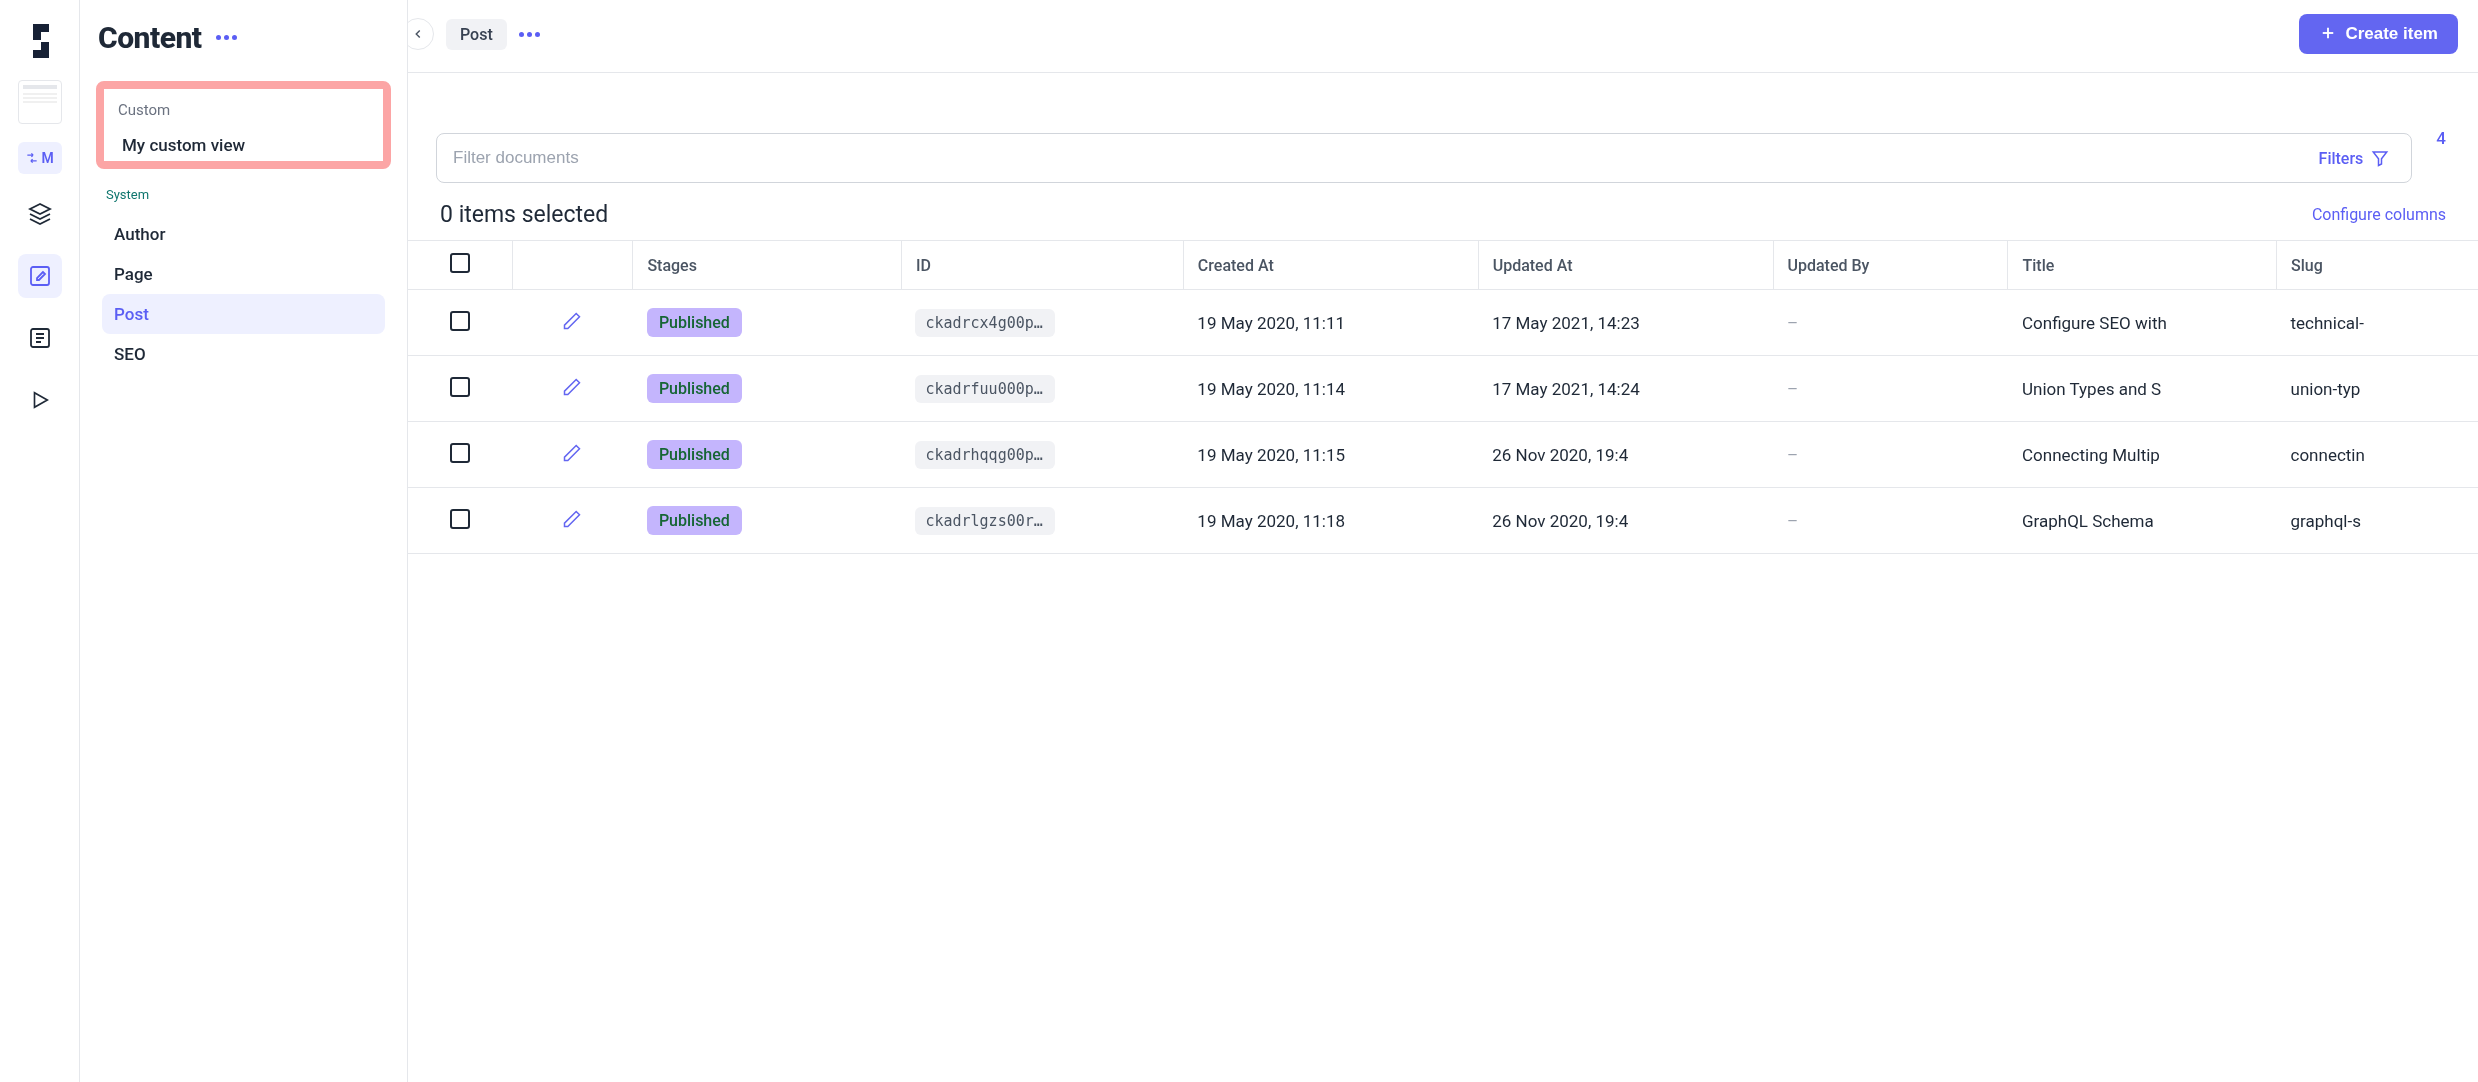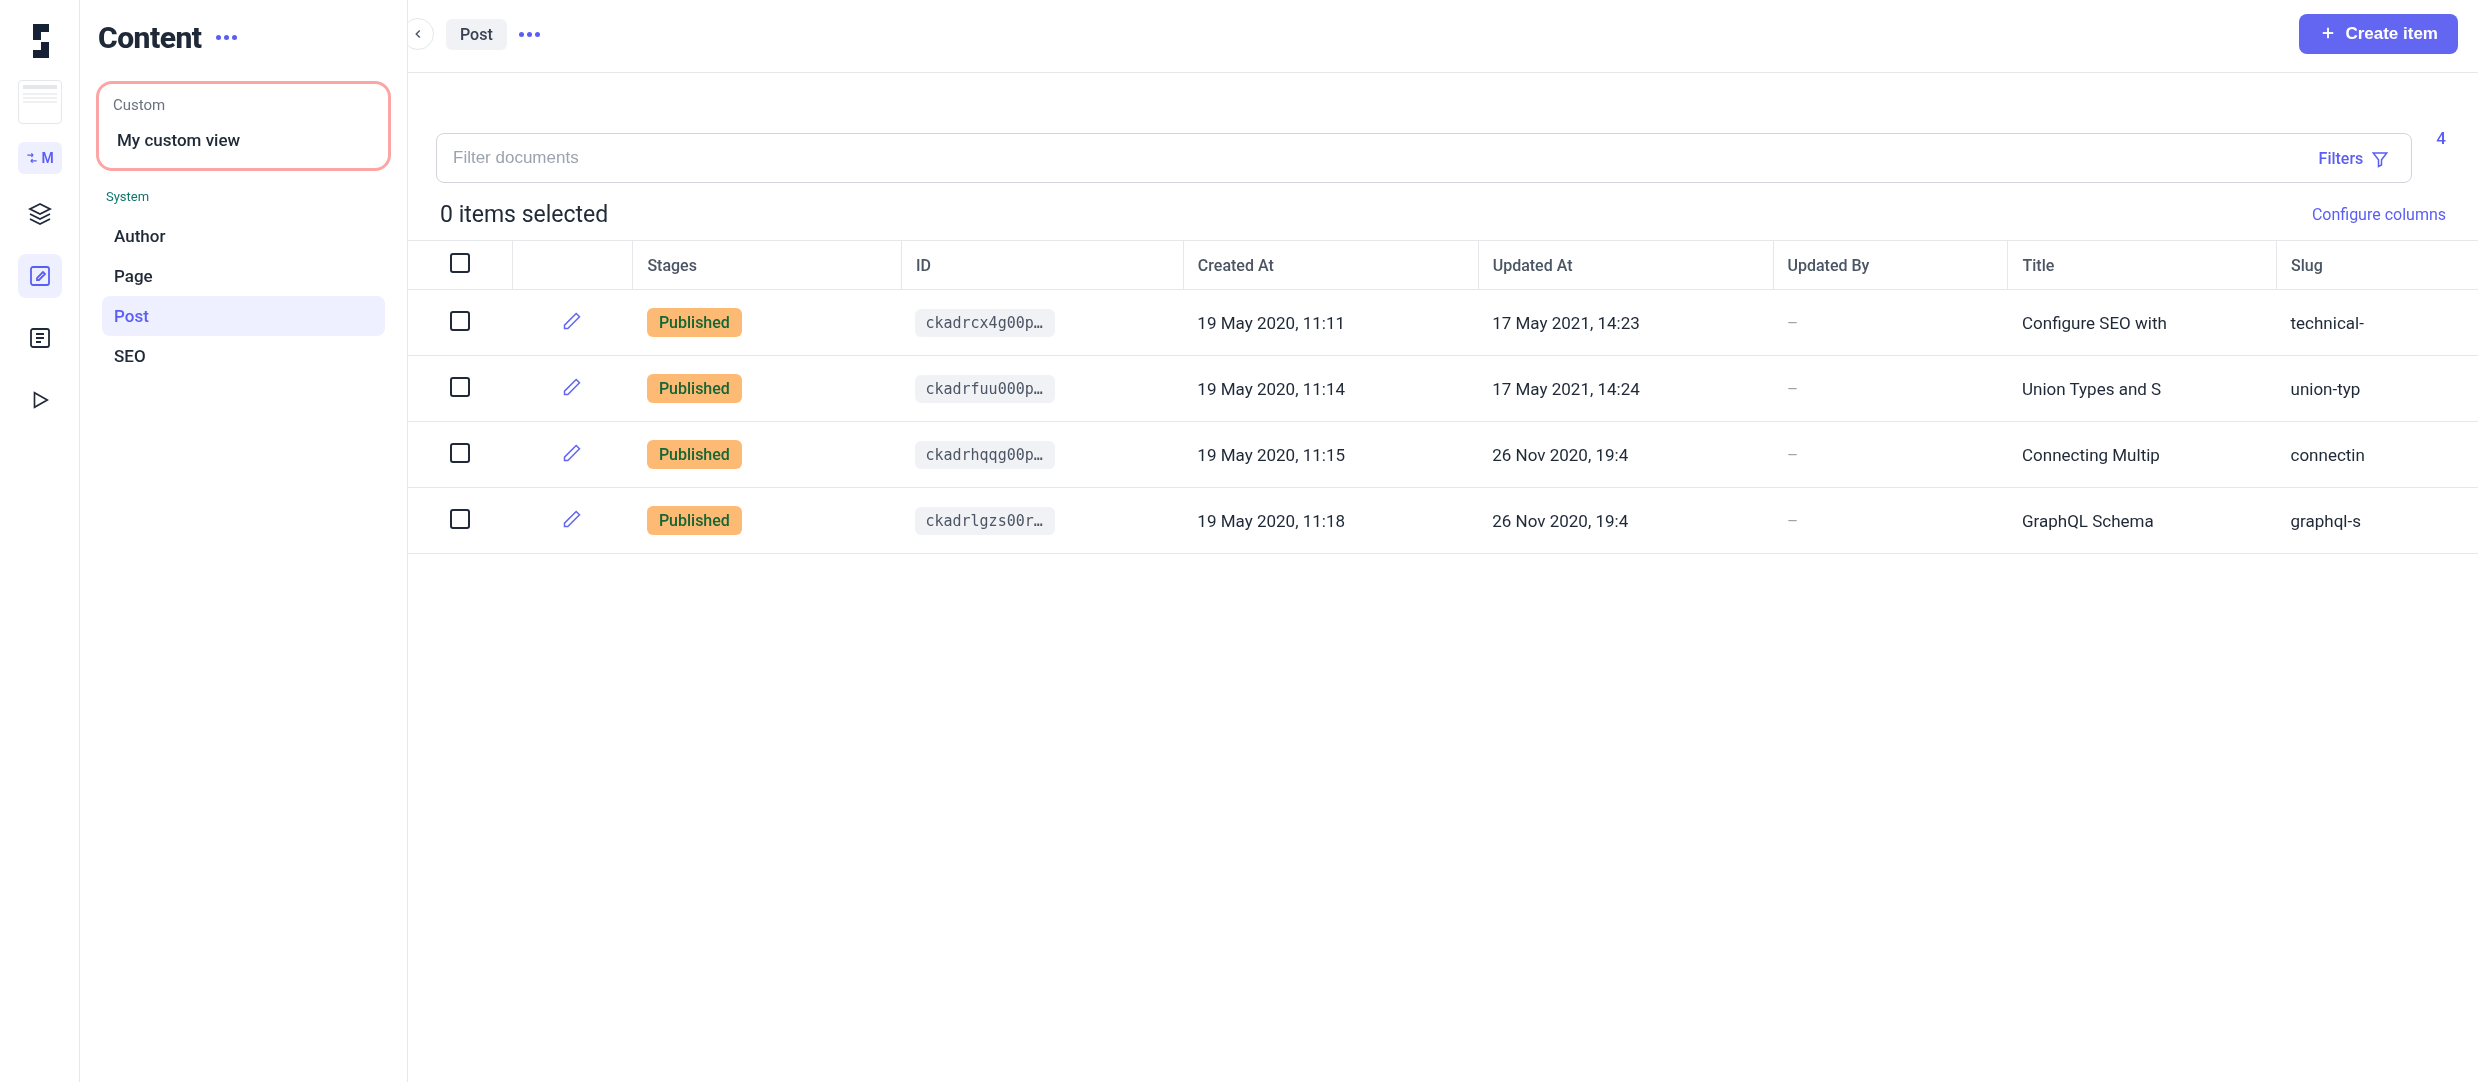--- a/index.html
+++ b/index.html
@@ -11,59 +11,59 @@
 .rail-item.active { background: #eef0ff; color: #5b5ef4; }
 .mini-preview { width: 44px; height: 44px; border: 1px solid #e5e7eb; border-radius: 4px; background: #fff; position: relative; overflow: hidden; }
 .mini-preview::before { content: ""; position: absolute; top: 4px; left: 4px; right: 4px; height: 4px; background: #e5e7eb; }
 .mini-preview::after { content: ""; position: absolute; top: 12px; left: 4px; right: 4px; height: 2px; background: #f0f0f0; box-shadow: 0 4px 0 #f0f0f0, 0 8px 0 #f0f0f0; }
 .rail-badge { width: 44px; height: 32px; background: #eef0ff; border-radius: 6px; display: flex; align-items: center; justify-content: center; color: #5b5ef4; font-size: 14px; font-weight: 600; cursor: pointer; gap: 2px; }
 .sidebar { width: 328px; border-right: 1px solid #e5e7eb; padding: 16px 16px; }
 .sidebar-header { display: flex; align-items: center; gap: 14px; margin-bottom: 22px; padding: 4px 2px; }
 .sidebar-title { font-size: 30px; font-weight: 800; letter-spacing: -0.5px; }
 .dots { display: flex; gap: 3px; cursor: pointer; }
 .dots span { width: 5px; height: 5px; border-radius: 50%; background: #5b5ef4; display: block; }
-.group-box { border: 3px solid #fca5a5; border-radius: 16px; padding: 12px 14px 12px; margin-bottom: 18px; }
+.group-box { border: 8px solid #fca5a5; border-radius: 8px; padding: 12px 14px 0; margin-bottom: 18px; }
 .group-label { font-size: 15px; color: #6b7280; margin-bottom: 10px; }
 .group-item { font-size: 17px; font-weight: 500; color: #1f2937; padding: 6px 4px; cursor: pointer; border-radius: 6px; }
 .system-group { padding: 0 6px; }
 .system-label { font-size: 13px; color: #0f766e; margin-bottom: 12px; padding: 0 4px; }
 .model-item { font-size: 17px; font-weight: 500; padding: 10px 12px; border-radius: 8px; cursor: pointer; }
 .model-item.active { background: #eef0ff; color: #5b5ef4; }
 .main { flex: 1; display: flex; flex-direction: column; overflow: hidden; }
 .topbar { display: flex; align-items: center; padding: 14px 20px 18px 0; gap: 12px; border-bottom: 1px solid #e5e7eb; }
 .back-btn { width: 32px; height: 32px; border: 1px solid #e5e7eb; border-radius: 50%; display: flex; align-items: center; justify-content: center; cursor: pointer; color: #4b5563; margin-left: -6px; background: #fff; position: relative; z-index: 2; }
 .breadcrumb-chip { background: #f1f2f5; border-radius: 6px; padding: 6px 14px; font-size: 16px; color: #374151; font-weight: 500; }
 .spacer { flex: 1; }
 .create-btn { background: #6366f1; color: #fff; border: none; border-radius: 8px; padding: 10px 20px; font-size: 17px; font-weight: 600; display: flex; gap: 8px; cursor: pointer; }
 .toolbar { padding: 20px 28px 0; }
 .filter-row { display: flex; align-items: center; gap: 20px; }
 .filter-input-wrap { flex: 1; display: flex; align-items: center; border: 1px solid #d1d5db; border-radius: 8px; height: 50px; padding: 0 16px; margin-top: 40px; }
 .filter-input { flex: 1; border: none; outline: none; font-size: 17px; color: #374151; background: transparent; }
 .filter-input::placeholder { color: #9ca3af; }
-.filters-link { color: #5b5ef4; font-size: 16px; font-weight: 500; display: flex; align-items: flex-end; gap: 8px; cursor: pointer; padding-right: 6px; }
+.filters-link { color: #5b5ef4; font-size: 16px; font-weight: 500; display: flex; align-items: center; gap: 8px; cursor: pointer; padding-right: 6px; }
 .count-badge { color: #5b5ef4; font-size: 17px; font-weight: 500; padding: 0 4px; }
 .meta-row { display: flex; align-items: center; justify-content: space-between; padding: 18px 4px 12px; }
 .selected-text { font-size: 23px; color: #1f2937; }
 .configure-link { color: #5b5ef4; font-size: 16px; cursor: pointer; }
 .table-wrap { overflow-x: auto; }
 table { border-collapse: collapse; width: 100%; min-width: 1200px; }
 thead th { text-align: left; font-size: 16px; font-weight: 500; color: #4b5563; padding: 12px 14px; border-top: 1px solid #e5e7eb; border-bottom: 1px solid #e5e7eb; background: #fff; white-space: nowrap; }
 thead th + th { border-left: 1px solid #e5e7eb; }
 tbody td { padding: 18px 14px; border-bottom: 1px solid #e5e7eb; font-size: 17px; color: #1f2937; white-space: nowrap; overflow: hidden; text-overflow: ellipsis; }
 .col-check { width: 62px; text-align: center; }
 .col-edit { width: 72px; text-align: center; }
 .col-stage { width: 160px; }
 .col-id { width: 160px; }
 .col-date { width: 168px; }
 .col-by { width: 140px; }
 .col-title { width: 160px; max-width: 160px; }
 .col-slug { width: 120px; max-width: 120px; }
 .chk { width: 20px; height: 20px; border: 2px solid #1f2937; border-radius: 3px; display: inline-block; cursor: pointer; }
 .edit-icon { color: #6366f1; cursor: pointer; display: inline-flex; }
-.stage-badge { background: #fdba74; color: #166534; border-radius: 6px; padding: 5px 12px; font-size: 16px; font-weight: 500; display: inline-block; }
+.stage-badge { background: #c4b5fd; color: #166534; border-radius: 6px; padding: 5px 12px; font-size: 16px; font-weight: 500; display: inline-block; }
 .id-chip { background: #f1f2f5; border-radius: 6px; padding: 5px 10px; font-size: 15px; color: #4b5563; font-family: ui-monospace, monospace; display: inline-block; max-width: 140px; overflow: hidden; text-overflow: ellipsis; white-space: nowrap; vertical-align: middle; }
 .dash { color: #9ca3af; }
 </style>
 </head>
 <body>
 
 <div class="app">
   <div class="rail">
     <div class="logo">
       <svg width="26" height="38" viewBox="0 0 26 38" fill="none">

